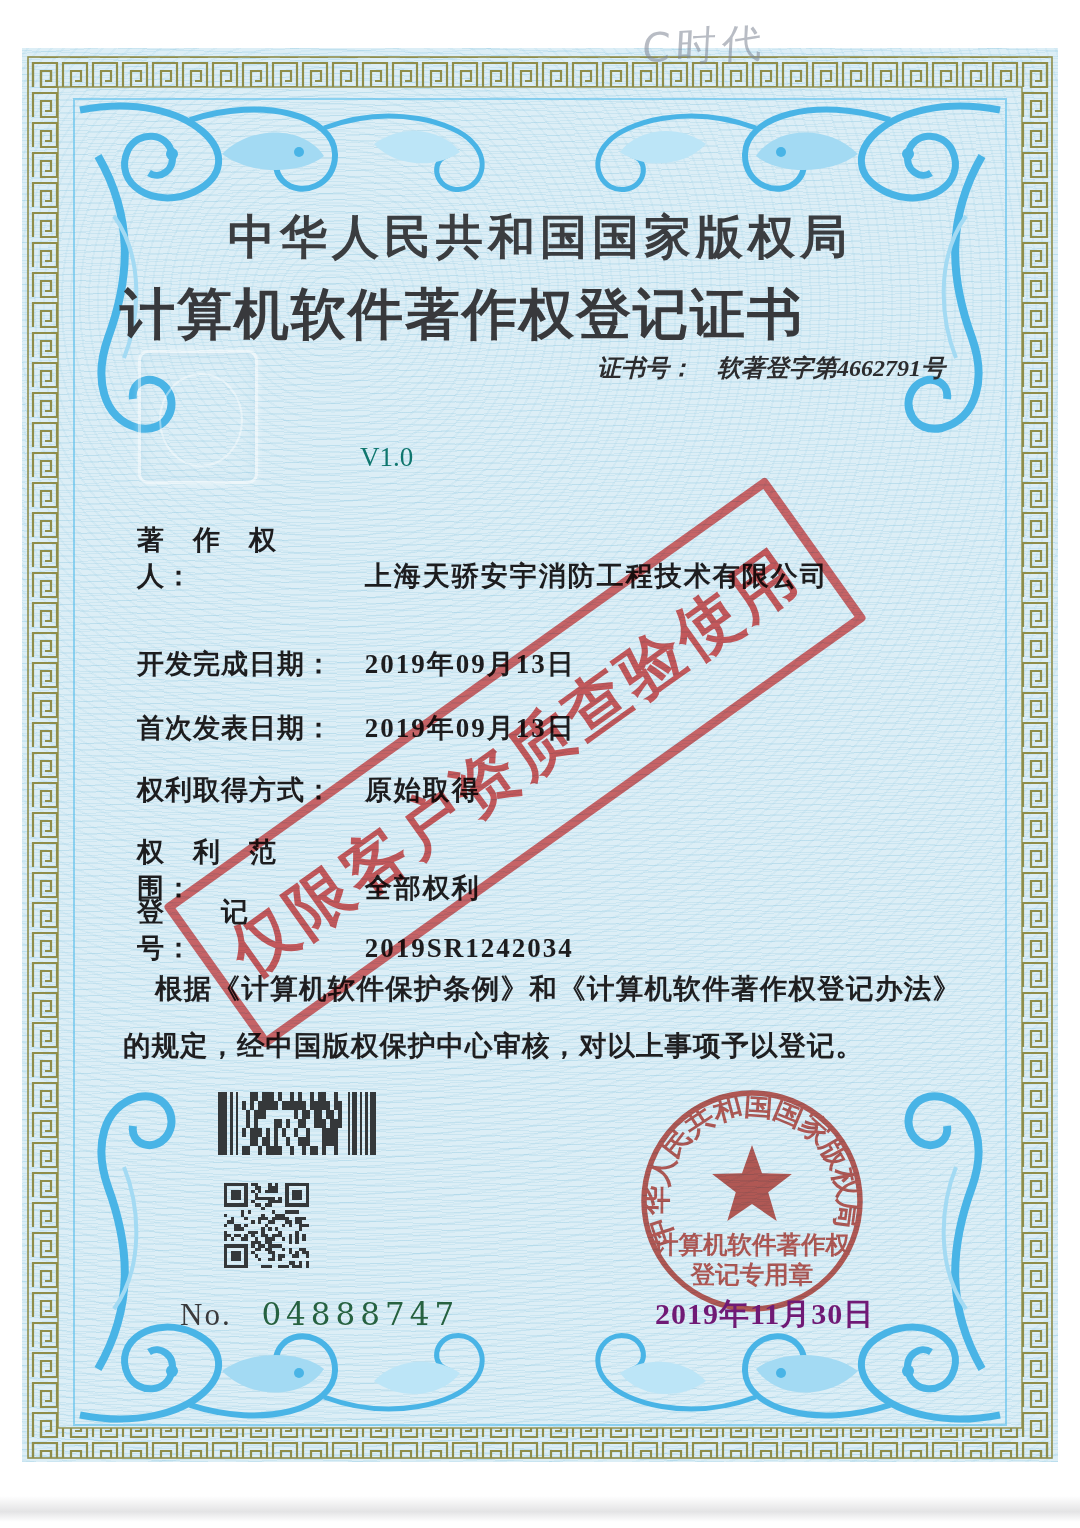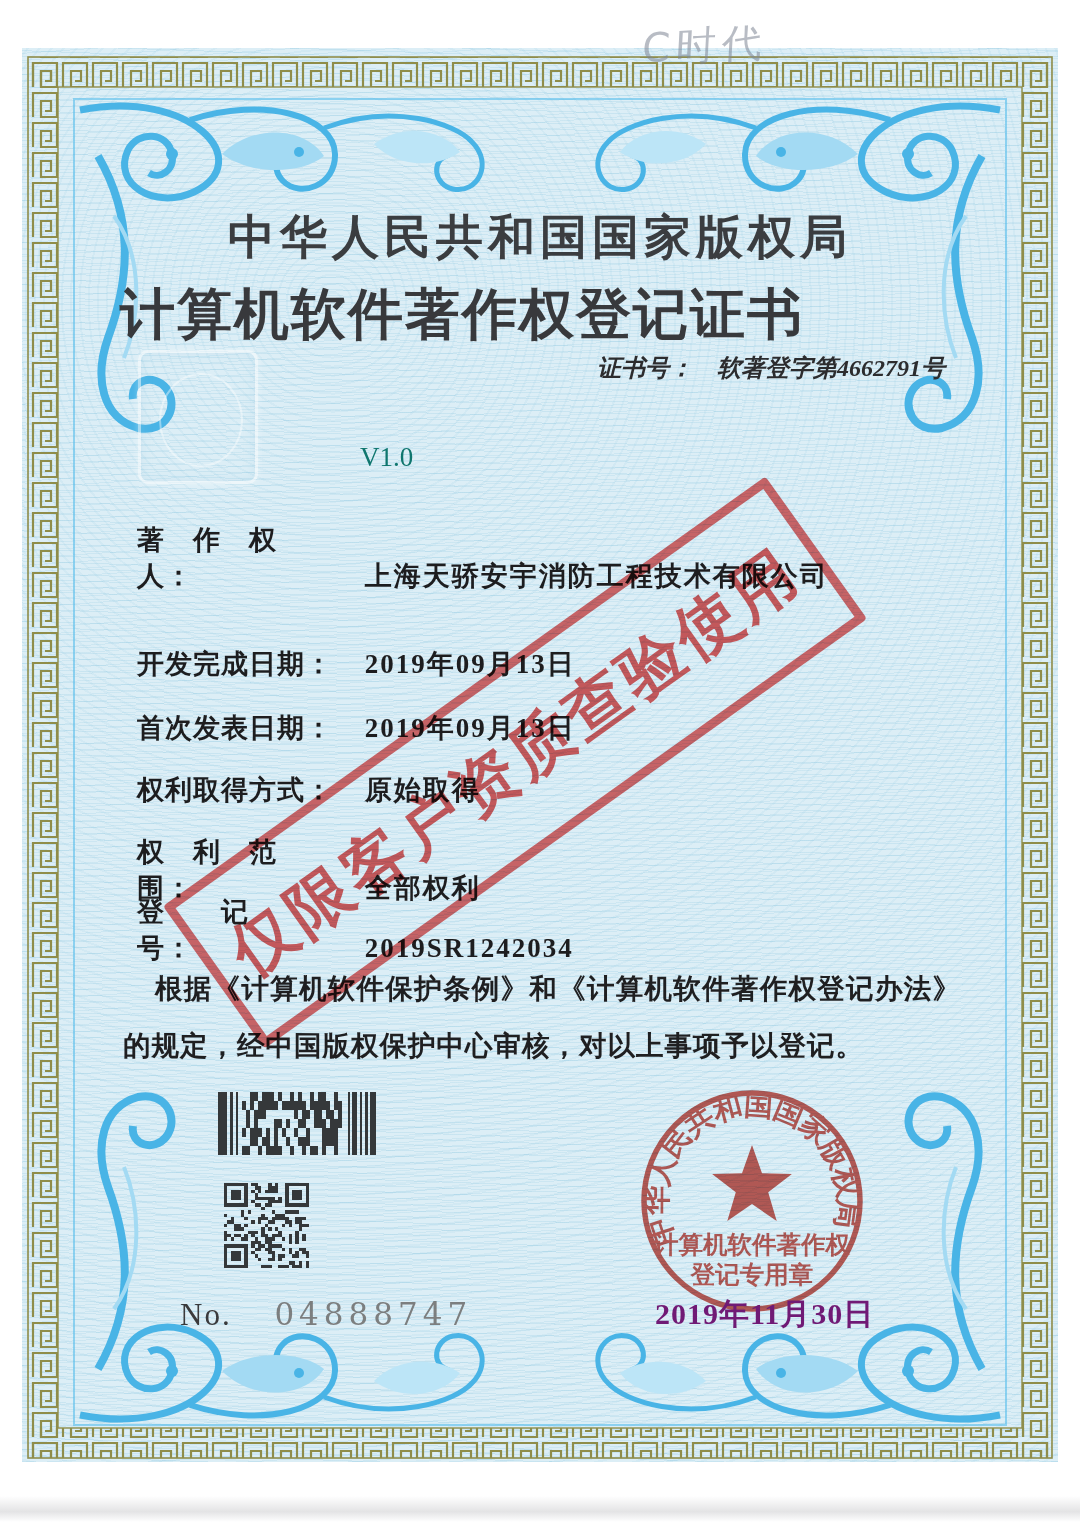--- a/index.html
+++ b/index.html
@@ -54,21 +54,21 @@
     line-height:57px; color:#1f1f21; font-weight:600; text-align:justify; text-indent:32px;
     letter-spacing:1px; }
 
   
   .barcode { position:absolute; left:218px; top:1092px; width:158px; height:63px; }
   .qrcode  { position:absolute; left:224px; top:1183px; width:85px; height:85px; }
 
   
   .serial { position:absolute; left:180px; top:1296px; font-size:31px; }
   .serial .no { color:#3a3a3c; letter-spacing:2px;margin-top:24px; }
-  .serial .num { color:#737373; letter-spacing:5px; margin-left:35px; opacity:.9;
+  .serial .num { color:#14532d; letter-spacing:5px; margin-left:22px; opacity:.9;
     font-family:"DejaVu Serif",serif; }
 
   
   .seal { position:absolute; left:632px; top:1081px; width:240px; height:240px;
     mix-blend-mode:multiply; opacity:.93; }
   .seal-date { position:absolute; left:655px; top:1294px; font-size:30px; font-weight:700;
     color:#701a75; letter-spacing:1px; z-index:6;text-align:center; }
 
   
   .stamp { position:absolute; left:145px; top:675px; width:740px; height:175px;

